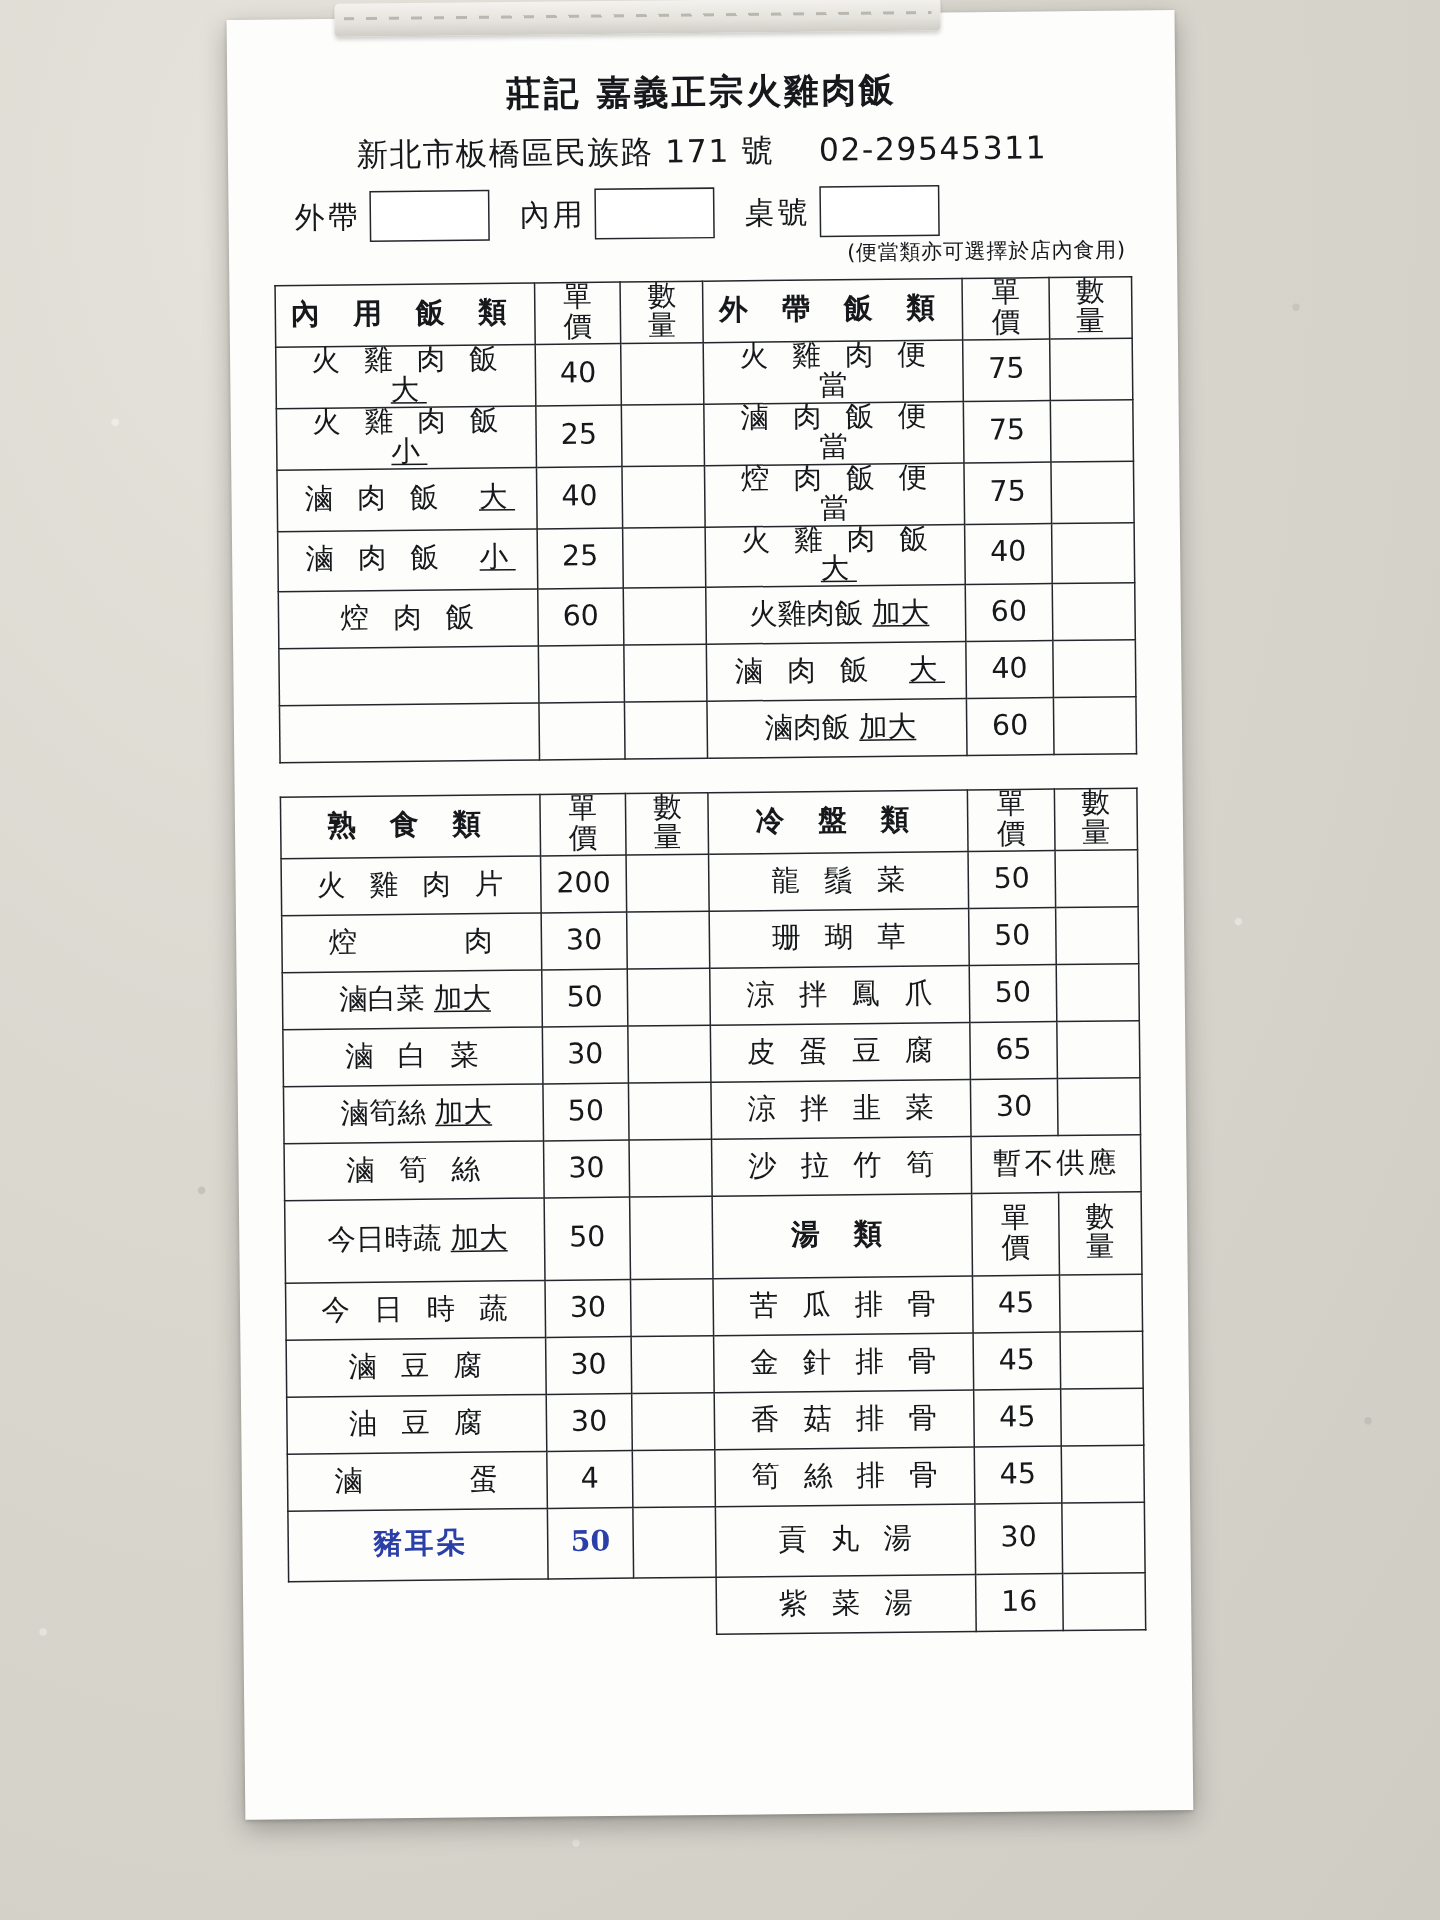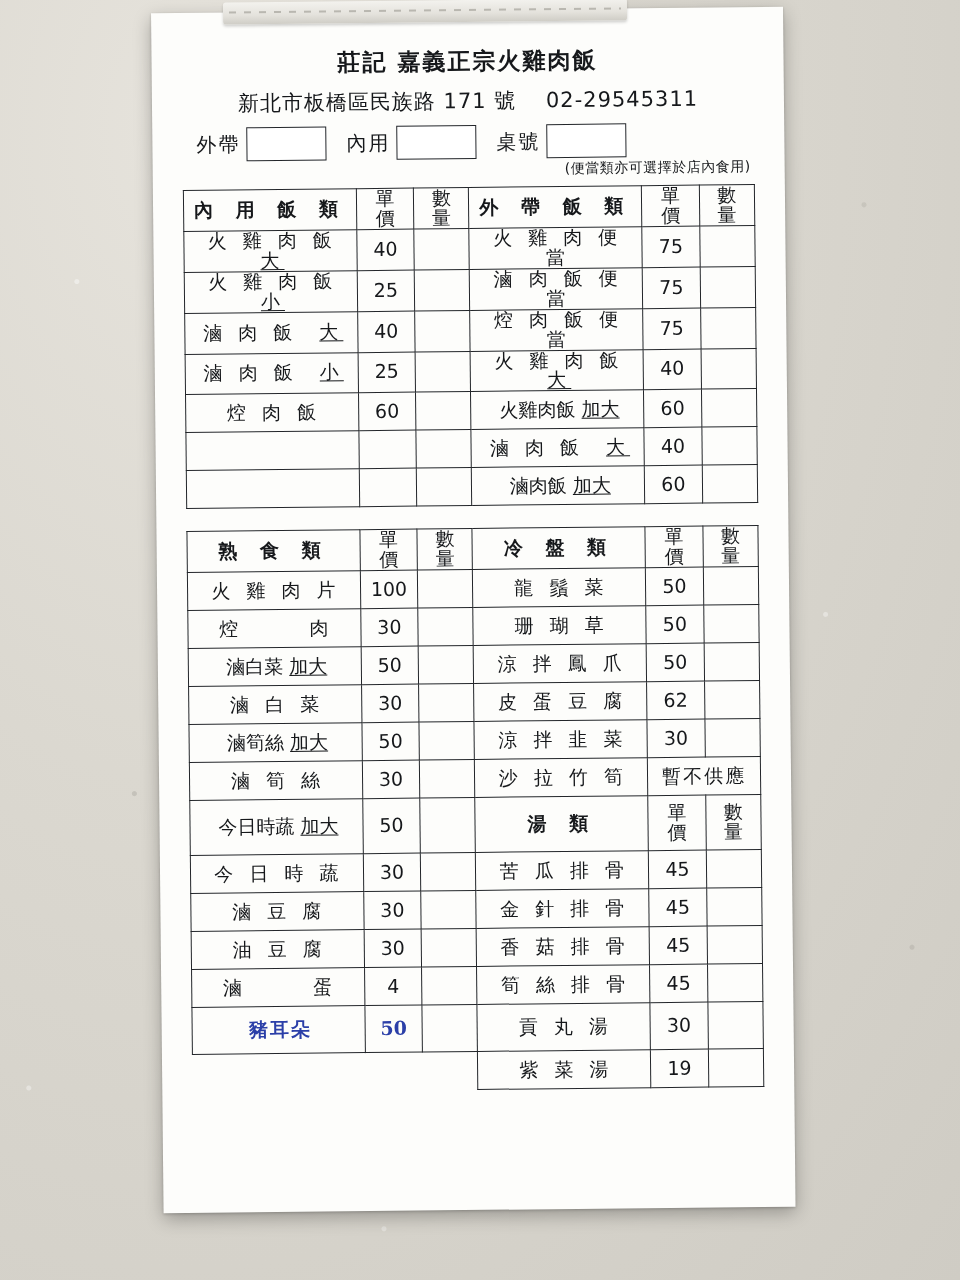--- a/index.html
+++ b/index.html
@@ -322,21 +322,21 @@
               <span>價</span>
             </td>
           <td class="vhdr">
               <span>數</span>
               <span>量</span>
             </td>
         </tr>
 
         <tr>
           <td class="name-cell">火 雞 肉 片</td>
-          <td>100</td>
+          <td>200</td>
           <td></td>
           <td class="name-cell">龍 鬚 菜</td>
           <td>50</td>
           <td></td>
         </tr>
 
         <tr>
           <td class="name-cell">焢 &nbsp;&nbsp;&nbsp;&nbsp; 肉</td>
           <td>30</td>
           <td></td>
@@ -352,21 +352,21 @@
           <td class="name-cell">涼 拌 鳳 爪</td>
           <td>50</td>
           <td></td>
         </tr>
 
         <tr>
           <td class="name-cell">滷 白 菜</td>
           <td>30</td>
           <td></td>
           <td class="name-cell">皮 蛋 豆 腐</td>
-          <td>62</td>
+          <td>65</td>
           <td></td>
         </tr>
 
         <tr>
           <td class="name-cell spread">滷筍絲 <span class="u">加大</span></td>
           <td>50</td>
           <td></td>
           <td class="name-cell">涼 拌 韭 菜</td>
           <td>30</td>
           <td></td>
@@ -438,20 +438,20 @@
           <td class="name-cell">貢 丸 湯</td>
           <td>30</td>
           <td></td>
         </tr>
 
         <tr>
           <td style="border:none"></td>
           <td style="border:none"></td>
           <td style="border:none"></td>
           <td class="name-cell">紫 菜 湯</td>
-          <td>19</td>
+          <td>16</td>
           <td></td>
         </tr>
       </tbody>
     </table>
 
   </div>
 </div>
 
 </body></html>

